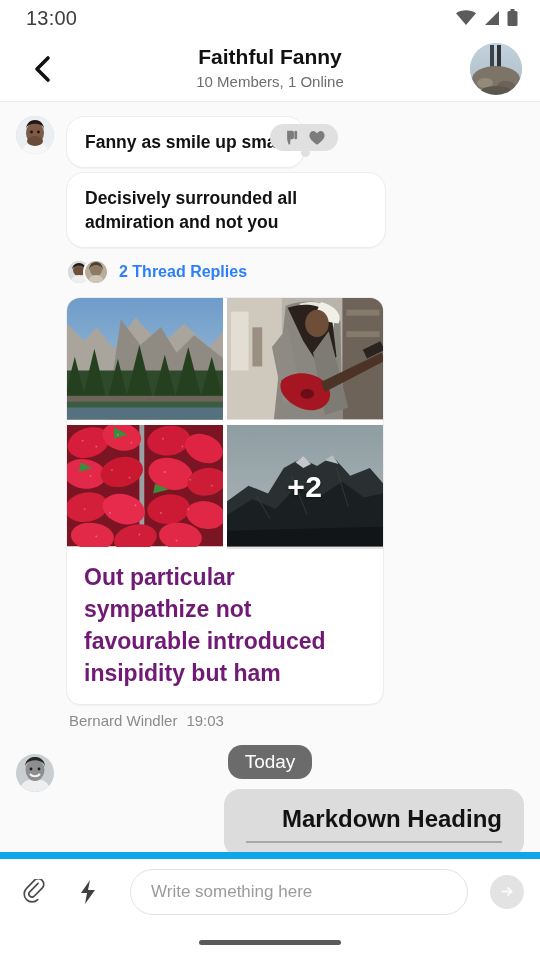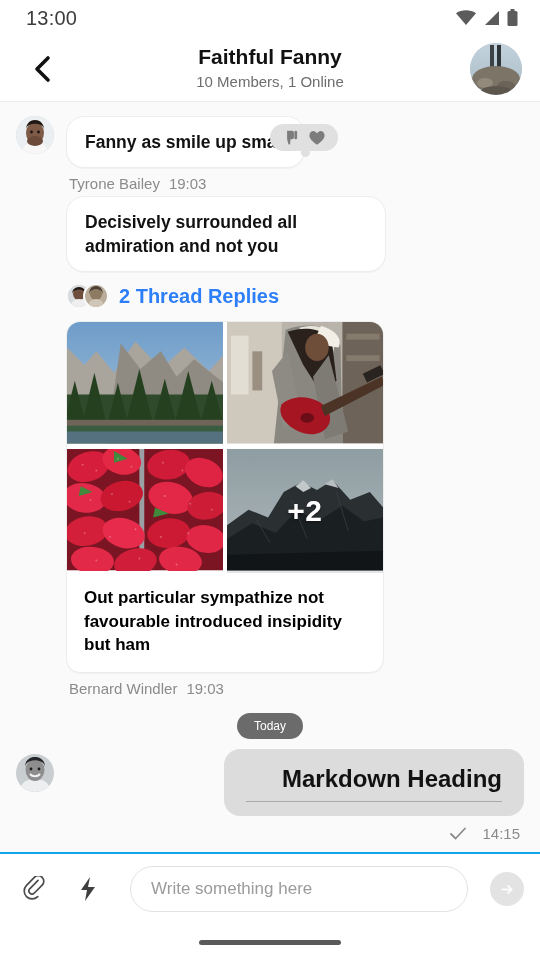--- a/index.html
+++ b/index.html
@@ -66,62 +66,62 @@
   }
 
   
   .threadrow { display: flex; align-items: center; margin-top: 11px; cursor: pointer; }
   .stack { display: flex; }
   .stack .tav {
     width: 26px; height: 26px; border-radius: 50%; overflow: hidden;
     border: 2px solid #fafafa; background: #cfd4d7;
   }
   .stack .tav + .tav { margin-left: -9px; }
-  .thread-label { margin-left: 10px; font-size: 20px; font-weight: bold; color: #2d7ff9; }
+  .thread-label { margin-left: 10px; font-size: 16px; font-weight: bold; color: #2d7ff9; }
 
   
   .mediacard {
     margin-top: 12px; background: #ffffff; border: 1px solid #ededed;
     border-radius: 14px; overflow: hidden; width: 318px;
     box-shadow: 0 1px 1px rgba(0,0,0,0.035);
   }
   .grid { display: grid; grid-template-columns: 1fr 1fr; gap: 3px; background: #ffffff; }
   .cell { position: relative; height: 124px; overflow: hidden; cursor: pointer; }
   .cell .ph { position: absolute; inset: 0; }
   .overlay {
     position: absolute; inset: 0; background: rgba(0,0,0,0.10);
     display: flex; align-items: center; justify-content: center;
     color: #ffffff; font-size: 30px; font-weight: bold; letter-spacing: .5px;
     text-shadow: 0 1px 3px rgba(0,0,0,.45);
   }
-  .caption { padding: 13px 17px 15px 17px; font-size: 17px; line-height: 1.38; color: #000000; font-weight: bold; }
+  .caption { padding: 13px 17px 15px 17px; font-size: 23px; line-height: 1.38; color: #701a75; font-weight: bold; }
 
   
   .daydiv { display: flex; justify-content: center; margin: 16px 0 10px 0; }
   .daypill {
-    background: #6b6b6b; color: #ffffff; font-size: 12px;
+    background: #6b6b6b; color: #ffffff; font-size: 19px;
     padding: 6px 17px; border-radius: 14px;
   }
 
   
   .outrow { display: flex; justify-content: flex-end; padding: 0 16px; }
   .bubble-out {
     background: #dcdcdc; border-radius: 16px; padding: 16px 22px 14px 22px;
     max-width: 320px;
   }
   .md-h { font-size: 24px; font-weight: bold; color: #121212; line-height: 1.2; margin-left: 36px; }
   .md-rule { height: 1.5px; background: #a9a9a9; margin-top: 7px; }
   .outmeta {
     display: flex; justify-content: flex-end; align-items: center; gap: 16px;
     padding: 9px 20px 0 0; font-size: 15px; color: #8b8b8b;
   }
 
   
   .composer {
-    flex: 0 0 72px; background: #ffffff; border-top: 2px solid #0ea5e9;
+    flex: 0 0 72px; background: #ffffff; border-top: 7px solid #0ea5e9;
     display: flex; align-items: center; padding: 0 16px 0 14px; gap: 14px;
   }
   .icon-btn { width: 40px; height: 40px; display: flex; align-items: center; justify-content: center; cursor: pointer; flex: 0 0 auto; }
   .input-wrap {
     flex: 1 1 auto; height: 46px; margin: 0 8px;
     border: 1px solid #e2e2e2; border-radius: 23px; background: #ffffff;
     display: flex; align-items: center; padding: 0 20px;
   }
   .input-wrap input {
     border: none; outline: none; width: 100%; font-size: 17px;
@@ -208,23 +208,20 @@
             <ellipse cx="19" cy="17" rx="9" ry="11" fill="#7e5b47"></ellipse>
             <path d="M10 13 C11 6 27 6 28 13 C28 9 25 4 19 4 C13 4 10 9 10 13Z" fill="#1e1713"></path>
             <ellipse cx="19" cy="25" rx="8" ry="5" fill="#6b4c3a"></ellipse>
             <circle cx="15.5" cy="16" r="1.4" fill="#1a1212"></circle>
             <circle cx="22.5" cy="16" r="1.4" fill="#1a1212"></circle>
           </g>
         </svg>
       </div>
       <div class="col" style="max-width:300px;">
         <div class="bubble-in">Fanny as smile up small</div>
-        <div class="meta">
-          <span>Tyrone Bailey</span><span class="t">19:03</span>
-        </div>
       </div>
       <div class="reaction" style="right:202px; top:8px;">
         <svg width="17" height="17" viewBox="0 0 20 20">
           <path d="M6 2 h6 a2 2 0 0 1 2 2 v6 a2 2 0 0 1 -2 2 h-2 l-0.5 5.5 a1.2 1.2 0 0 1 -2 0.2 L6 12 Z" fill="#7c7c7c"></path>
           <rect x="14.6" y="2" width="3.2" height="10" rx="1.4" fill="#7c7c7c"></rect>
         </svg>
         <svg width="18" height="17" viewBox="0 0 20 18">
           <path d="M10 17 C2 11.5 0.5 7.5 2.2 4.2 C4 0.8 8.2 1.2 10 4.6 C11.8 1.2 16 0.8 17.8 4.2 C19.5 7.5 18 11.5 10 17 Z" fill="#7c7c7c"></path>
         </svg>
         <div class="reaction-tail"></div>

